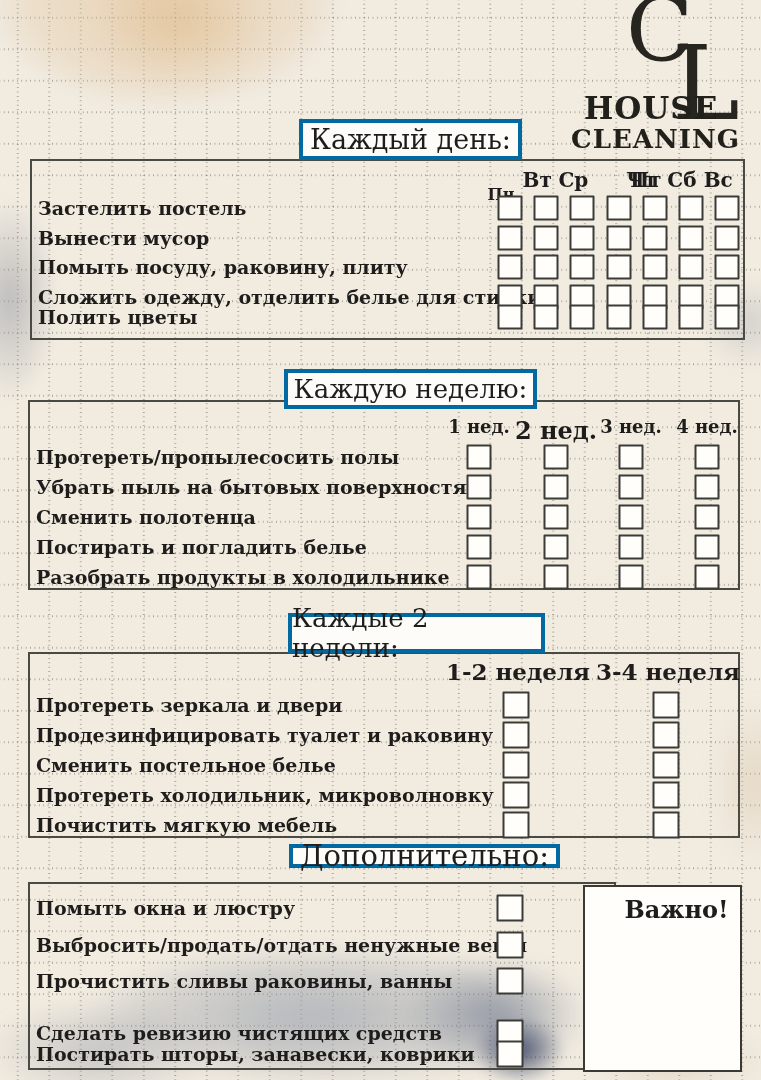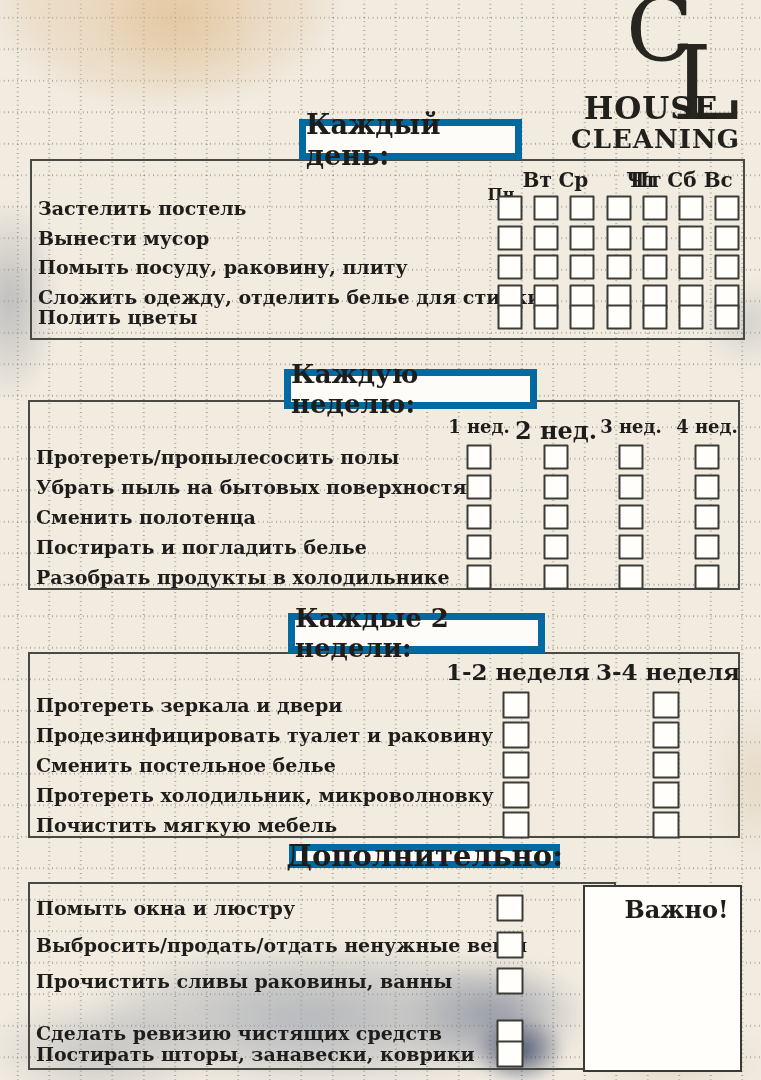--- a/index.html
+++ b/index.html
@@ -34,23 +34,23 @@
   
   .logo-c,.logo-l{position:absolute;color:#26251f;font-weight:400;line-height:1;}
   .logo-c{left:626px;top:-13px;font-size:88px;}
   .logo-l{left:672px;top:33px;font-size:102px;}
   .logo-word{position:absolute;color:#21201b;font-weight:bold;letter-spacing:1px;}
   .logo-word.w1{left:584px;top:90px;font-size:31px;}
   .logo-word.w2{left:571px;top:124px;font-size:26px;}
 
   
   .plaque{
-    position:absolute;background:#fdfcf8;border:7px solid #0369a1;
+    position:absolute;background:#fdfcf8;border:4px solid #0369a1;
     display:flex;align-items:center;justify-content:center;
-    font-weight:bold;color:var(--ink);z-index:3;
+    font-weight:normal;color:var(--ink);z-index:3;
   }
   
   .secbox{
     position:absolute;border:2px solid var(--box-border);
     background:transparent;
   }
   .col-label{
     position:absolute;transform:translateX(-50%);
     font-weight:bold;color:var(--ink);white-space:nowrap;
   }

